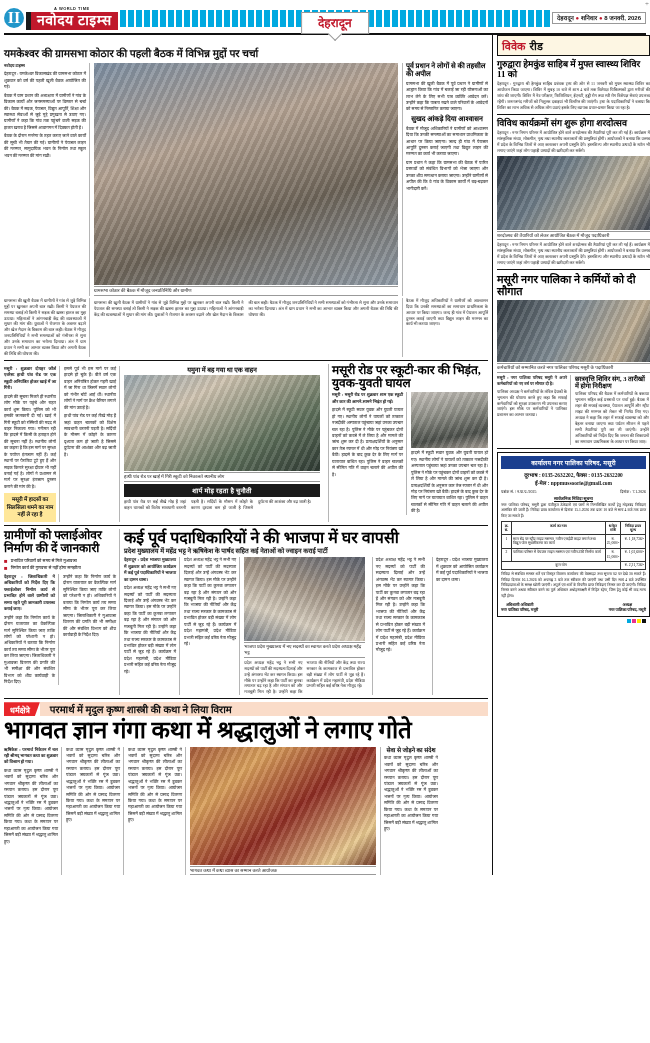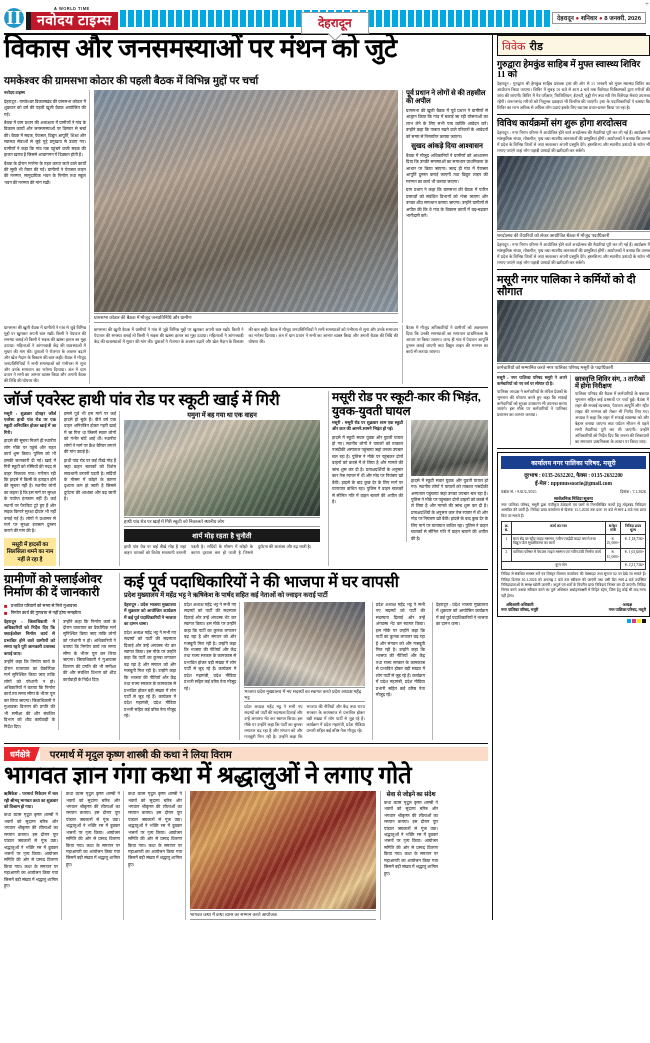--- a/index.html
+++ b/index.html
@@ -12,21 +12,21 @@
 
   .page { width: 650px; height: 1043px; position: relative; background:#fff; padding: 0; }
 
   
   .masthead {
     height: 32px; position: relative; display: flex; align-items: center;
     padding: 4px 4px 0 4px;
   }
   .mh-roundel {
     width: 20px; height: 20px; border-radius: 50%;
-    background: #2196c9; color:#fff; font-size: 19px; font-weight: bold;
+    background: #2196c9; color:#fff; font-size: 16px; font-weight: bold;
     display:flex; align-items:center; justify-content:center;
     font-family: "Liberation Serif", serif; flex: 0 0 auto; margin-right: 2px;
   }
   .mh-logo-wrap { position: relative; flex: 0 0 auto; }
   .mh-kicker {
     font-size: 4px; letter-spacing: 0.5px; color:#222; text-align:center;
     font-family: "Liberation Sans", sans-serif; font-weight: bold; margin-bottom:0px;
     height: 6px; line-height: 6px;
   }
   .mh-logo {
@@ -105,21 +105,21 @@
   
   .banner-cyan {
     background: #00a9e0; color: #fff; font-weight: bold; font-size: 8px;
     text-align: center; padding: 2px 0; letter-spacing: .3px;
   }
 
   
   .tag-box {
     border: 1px solid #111; background:#fdf6e3; padding: 2px 4px; display:flex; align-items:center; gap:4px;
   }
-  .tag-red { color:#c0182b; font-weight:normal; font-size:11px;text-align:center; }
+  .tag-red { color:#c0182b; font-weight:bold; font-size:11px;text-align:center; }
   .tag-blk { color:#111; font-weight:bold; font-size:11px; }
 
   
   .dk-wrap { display:flex; align-items:stretch; height:14px; margin: 2px 0; }
   .dk-red { background:#e8262b; color:#fff; font-weight:bold; font-size:8px;
             padding: 0 10px 0 6px; display:flex; align-items:center;
             clip-path: polygon(0 0, 100% 0, 86% 100%, 0 100%); }
   .dk-tint { background:#fadcc9; flex:1; display:flex; align-items:center;
              padding-left: 10px; font-size: 10px; font-weight: bold; color:#111; }
 
@@ -176,21 +176,20 @@
     </div>
     <div class="mh-plus">+</div>
   </div>
   <div class="rule-thick"></div>
 
   <div class="main-wrap">
 
     <div class="left-zone">
 
       <div>
-        <div class="hl1">विकास और जनसमस्याओं पर मंथन को जुटे</div>
         <div class="sub" style="margin-top:13px">यमकेश्वर की ग्रामसभा कोठार की पहली बैठक में विभिन्न मुद्दों पर चर्चा</div>
 
         <div class="cols" style="margin-top:3px">
 
           <div class="c col-rule-r" style="width:86px;padding-right:3px">
             <div class="body-txt" style="font-weight:bold;font-size:4.2px">नवोदय टाइम्स</div>
             <div class="body-txt" style="margin-top:2px">देहरादून : यमकेश्वर विकासखंड की ग्रामसभा कोठार में शुक्रवार को वर्ष की पहली खुली बैठक आयोजित की गई।</div>
             <div class="body-txt" style="margin-top:2px">बैठक में ग्राम प्रधान की अध्यक्षता में ग्रामीणों ने गांव के विकास कार्यों और जनसमस्याओं पर विस्तार से चर्चा की। बैठक में सड़क, पेयजल, विद्युत आपूर्ति, शिक्षा और स्वास्थ्य सेवाओं से जुड़े मुद्दे प्रमुखता से उठाए गए। ग्रामीणों ने कहा कि गांव तक पहुंचने वाली सड़क की हालत खराब है जिससे आवागमन में दिक्कत होती है।</div>
             <div class="body-txt" style="margin-top:2px">बैठक के दौरान मनरेगा के तहत कराए जाने वाले कार्यों की सूची भी तैयार की गई। ग्रामीणों ने पेयजल लाइन की मरम्मत, सामुदायिक भवन के निर्माण तथा स्कूल भवन की मरम्मत की मांग रखी।</div>
           </div>
@@ -219,21 +218,20 @@
           <div style="width:86px;padding-left:3px" class="col-rule-l">
             <div class="body-txt dense">बैठक में मौजूद अधिकारियों ने ग्रामीणों को आश्वासन दिया कि उनकी समस्याओं का समाधान प्राथमिकता के आधार पर किया जाएगा। जल्द ही गांव में पेयजल आपूर्ति दुरुस्त कराई जाएगी तथा विद्युत लाइन की मरम्मत का कार्य भी कराया जाएगा।</div>
           </div>
         </div>
       </div>
 
       <div class="sec-rule"></div>
 
       <div class="cols">
         <div style="width:320px">
-          <div class="hl2">जॉर्ज एवरेस्ट हाथी पांव रोड पर स्कूटी खाई में गिरी</div>
           <div class="cols" style="margin-top:2px">
             <div style="width:56px;padding-right:3px" class="col-rule-r">
               <div class="body-txt" style="font-weight:bold">मसूरी : शुक्रवार दोपहर जॉर्ज एवरेस्ट हाथी पांव रोड पर एक स्कूटी अनियंत्रित होकर खाई में जा गिरी।</div>
               <div class="body-txt" style="margin-top:2px">हादसे की सूचना मिलते ही स्थानीय लोग मौके पर पहुंचे और राहत कार्य शुरू किया। पुलिस को भी इसकी जानकारी दी गई। खाई में गिरी स्कूटी को रस्सियों की मदद से बाहर निकाला गया। गनीमत रही कि हादसे में किसी के हताहत होने की सूचना नहीं है। स्थानीय लोगों का कहना है कि इस मार्ग पर सुरक्षा के पर्याप्त इंतजाम नहीं हैं। कई स्थानों पर पैराफिट टूटे हुए हैं और सड़क किनारे सुरक्षा दीवार भी नहीं बनाई गई है। लोगों ने प्रशासन से मार्ग पर सुरक्षा इंतजाम दुरुस्त कराने की मांग की है।</div>
               <div class="hl-yellow" style="margin-top:3px">मसूरी में हादसों का सिलसिला थमने का नाम नहीं ले रहा है</div>
             </div>
             <div style="width:56px;padding-right:3px" class="col-rule-r">
               <div class="body-txt">इससे पूर्व भी इस मार्ग पर कई हादसे हो चुके हैं। बीते वर्ष एक वाहन अनियंत्रित होकर गहरी खाई में जा गिरा था जिसमें सवार लोगों को गंभीर चोटें आई थीं। स्थानीय लोगों ने मार्ग पर क्रैश बैरियर लगाने की मांग उठाई है।</div>
               <div class="body-txt" style="margin-top:2px">हाथी पांव रोड पर कई तीखे मोड़ हैं जहां वाहन चालकों को विशेष सावधानी बरतनी पड़ती है। सर्दियों के मौसम में कोहरे के कारण दृश्यता कम हो जाती है जिससे दुर्घटना की आशंका और बढ़ जाती है।</div>
             </div>

